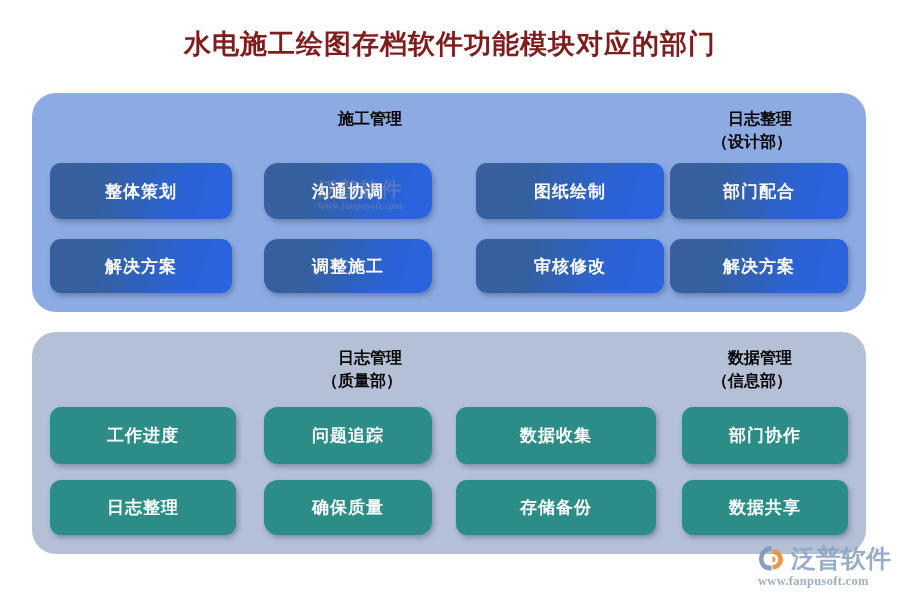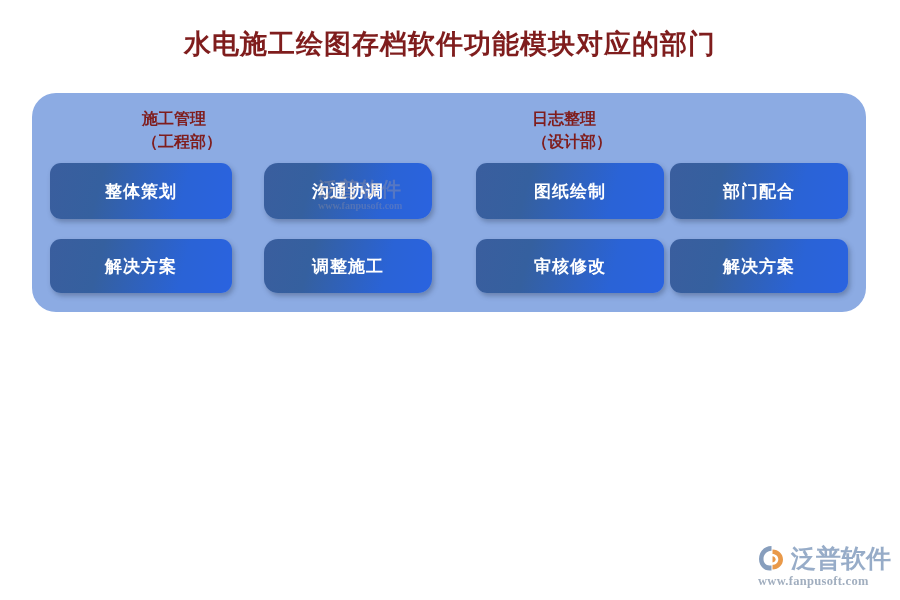--- a/index.html
+++ b/index.html
@@ -53,22 +53,22 @@
   }
   .panel-bottom {
     top: 332px;
     height: 222px;
     background: #b3c0d6;
   }
 
   
   .group-head {
     position: absolute;
-    text-align: left;
-    color: #7f1d1d;
+    text-align: right;
+    color: #000000;
     font-size: 16px;
     font-weight: bold;
     line-height: 23px;
     white-space: nowrap;
   }
   .group-head .ln { display: block; }
 
   .head-a { left: 110px; top: 14px; width: 260px; }
   .head-b { left: 500px; top: 14px; width: 260px; }
 
@@ -185,41 +185,64 @@
 <body>
 
 <div id="canvas">
 
   <div class="page-title">水电施工绘图存档软件功能模块对应的部门</div>
 
   <div class="panel panel-top">
 
     <div class="group-head head-a">
       <span class="ln">施工管理</span>
-      <span class="ln">（工程部）</span>
     </div>
 
     <div class="group-head head-b">
       <span class="ln">日志整理</span>
       <span class="ln">（设计部）</span>
     </div>
 
     <div class="grid">
       <div class="cell blue c0 r0">整体策划</div>
       <div class="cell blue c1 r0">沟通协调</div>
       <div class="cell blue c2 r0">图纸绘制</div>
       <div class="cell blue c3 r0">部门配合</div>
 
       <div class="cell blue c0 r1">解决方案</div>
       <div class="cell blue c1 r1">调整施工</div>
       <div class="cell blue c2 r1">审核修改</div>
       <div class="cell blue c3 r1">解决方案</div>
     </div>
   </div>
 
+  <div class="panel panel-bottom">
+
+    <div class="group-head head-a">
+      <span class="ln">日志管理</span>
+      <span class="ln">（质量部）</span>
+    </div>
+
+    <div class="group-head head-b">
+      <span class="ln">数据管理</span>
+      <span class="ln">（信息部）</span>
+    </div>
+
+    <div class="grid">
+      <div class="cell green c0 r0">工作进度</div>
+      <div class="cell green c1 r0">问题追踪</div>
+      <div class="cell green c2 r0">数据收集</div>
+      <div class="cell green c3 r0">部门协作</div>
+
+      <div class="cell green c0 r1">日志整理</div>
+      <div class="cell green c1 r1">确保质量</div>
+      <div class="cell green c2 r1">存储备份</div>
+      <div class="cell green c3 r1">数据共享</div>
+    </div>
+  </div>
 
   <div class="bg-watermark">泛普软件</div>
   <div class="bg-watermark-url">www.fanpusoft.com</div>
 
   <div class="logo">
     <div class="logo-row">
       <svg class="logo-mark" viewBox="0 0 30 27">
         <path d="M13.5 1 C6 1 1 7 1 14 C1 20 5 25.5 11.5 25.5 L13.5 25.5 L13.5 20.5 L11.5 20.5 C7.5 20.5 5.5 17.5 5.5 14 C5.5 9.5 8.8 5.8 13.5 5.8 Z" fill="#7d96b8"></path>
         <path d="M14.5 4.5 C20.5 4.5 25 9 25 14.5 C25 20 20.5 24.5 14.5 24.5 L14.5 19.8 C17.8 19.8 20.3 17.4 20.3 14.4 C20.3 11.2 17.8 8.9 14.5 8.9 Z" fill="#e8913a"></path>
         <path d="M14.5 11.2 C16.3 11.2 17.6 12.6 17.6 14.3 C17.6 16 16.3 17.4 14.5 17.4 Z" fill="#e8913a"></path>

